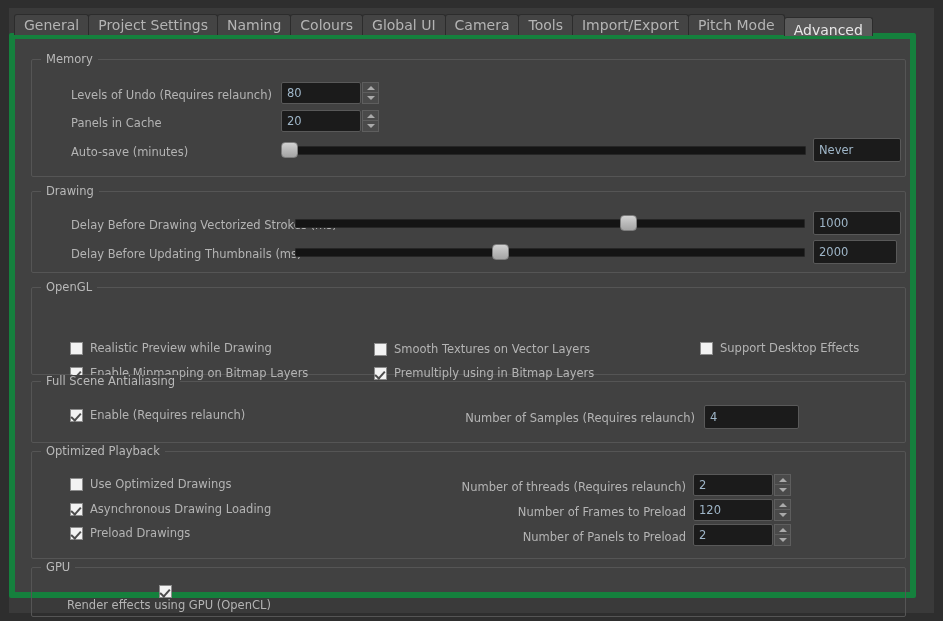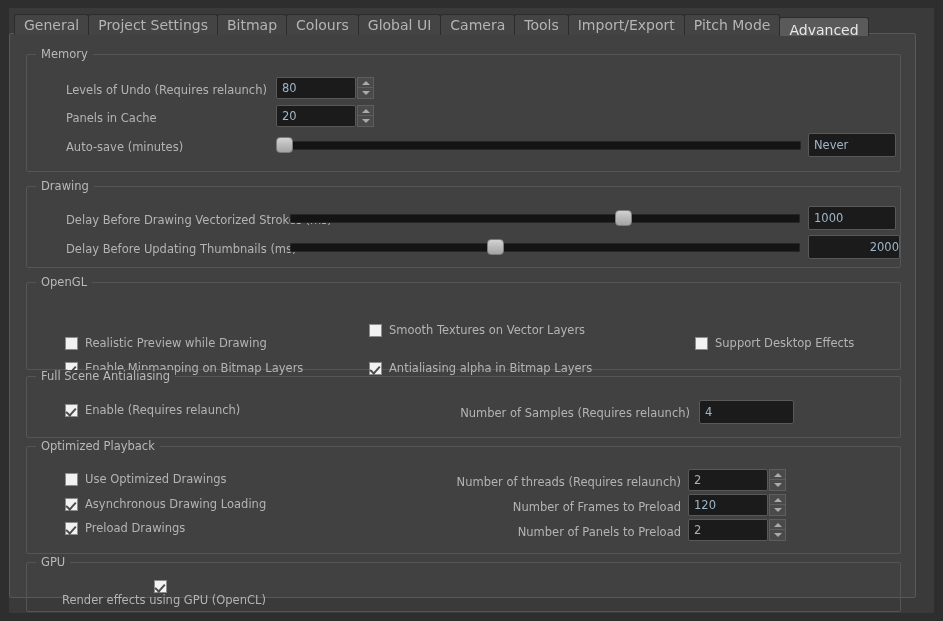--- a/index.html
+++ b/index.html
@@ -69,21 +69,21 @@
   }
 
   
   .tabpage {
     position: absolute;
     left: 9px;
     top: 33px;
     width: 907px;
     height: 565px;
     background: #414141;
-    border: 1px solid #15803d;
+    border: 6px solid #15803d;
     border-radius: 2px;
     box-sizing: border-box;
   }
 
   
   .group {
     position: absolute;
     border: 1px solid #555555;
     border-radius: 2px;
     box-sizing: border-box;
@@ -218,21 +218,21 @@
 </style>
 </head>
 <body>
 
 <div class="window">
   <div class="window-inner"></div>
 
   <div class="tabbar">
     <div class="tab">General</div>
     <div class="tab">Project Settings</div>
-    <div class="tab">Bitmap</div>
+    <div class="tab">Naming</div>
     <div class="tab">Colours</div>
     <div class="tab">Global UI</div>
     <div class="tab">Camera</div>
     <div class="tab">Tools</div>
     <div class="tab">Import/Export</div>
     <div class="tab">Pitch Mode</div>
     <div class="tab active">Advanced</div>
   </div>
 
   <div class="tabpage">
@@ -278,42 +278,42 @@
         <div class="slider-track"></div>
         <div class="slider-handle" id="vect-handle" style="left: 325px;"></div>
       </div>
       <div class="field tall" style="left:781px; top:19px; width:88px;">1000</div>
 
       <div class="lbl" style="left:39px; top:55px;">Delay Before Updating Thumbnails (ms)</div>
       <div class="slider" style="left:263px; top:49px; width:510px;">
         <div class="slider-track"></div>
         <div class="slider-handle" id="thumb-handle" style="left: 197px;"></div>
       </div>
-      <div class="field tall" style="left:781px; top:48px; width:92px;text-align:right;">2000</div>
+      <div class="field tall" style="left:781px; top:48px; width:84px;">2000</div>
     </div>
 
     <div class="group" style="left:16px; top:248px; width:875px; height:88px;">
       <div class="group-title">OpenGL</div>
 
       <div class="check" style="left:38px; top:53px;">
         <span class="check-box"></span>
         <span class="check-label">Realistic Preview while Drawing</span>
       </div>
       <div class="check" style="left:38px; top:78px;">
         <span class="check-box checked"></span>
         <span class="check-label">Enable Mipmapping on Bitmap Layers</span>
       </div>
 
-      <div class="check" style="left:342px; top:40px;">
+      <div class="check" style="left:342px; top:54px;">
         <span class="check-box"></span>
         <span class="check-label">Smooth Textures on Vector Layers</span>
       </div>
       <div class="check" style="left:342px; top:78px;">
         <span class="check-box checked"></span>
-        <span class="check-label">Antialiasing alpha in Bitmap Layers</span>
+        <span class="check-label">Premultiply using in Bitmap Layers</span>
       </div>
 
       <div class="check" style="left:668px; top:53px;">
         <span class="check-box"></span>
         <span class="check-label">Support Desktop Effects</span>
       </div>
     </div>
 
     <div class="group" style="left:16px; top:342px; width:875px; height:62px;">
       <div class="group-title">Full Scene Antialiasing</div>

